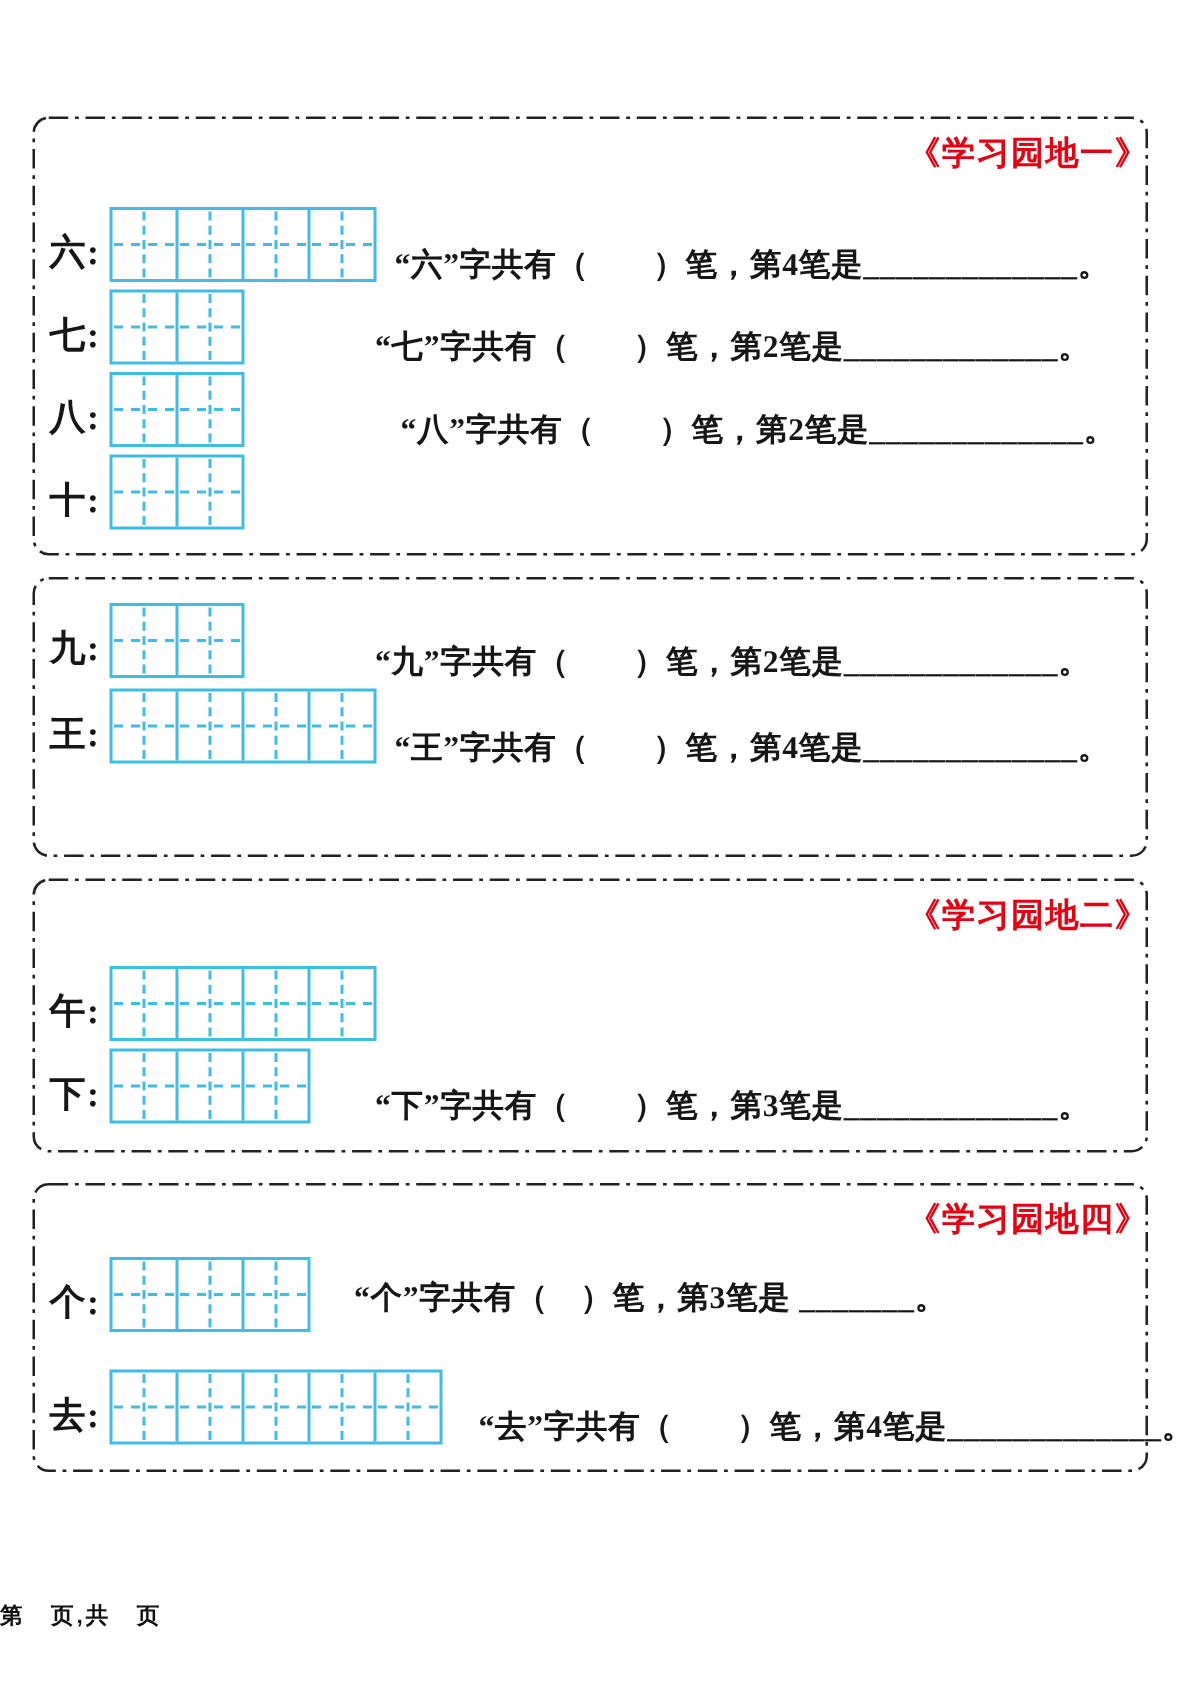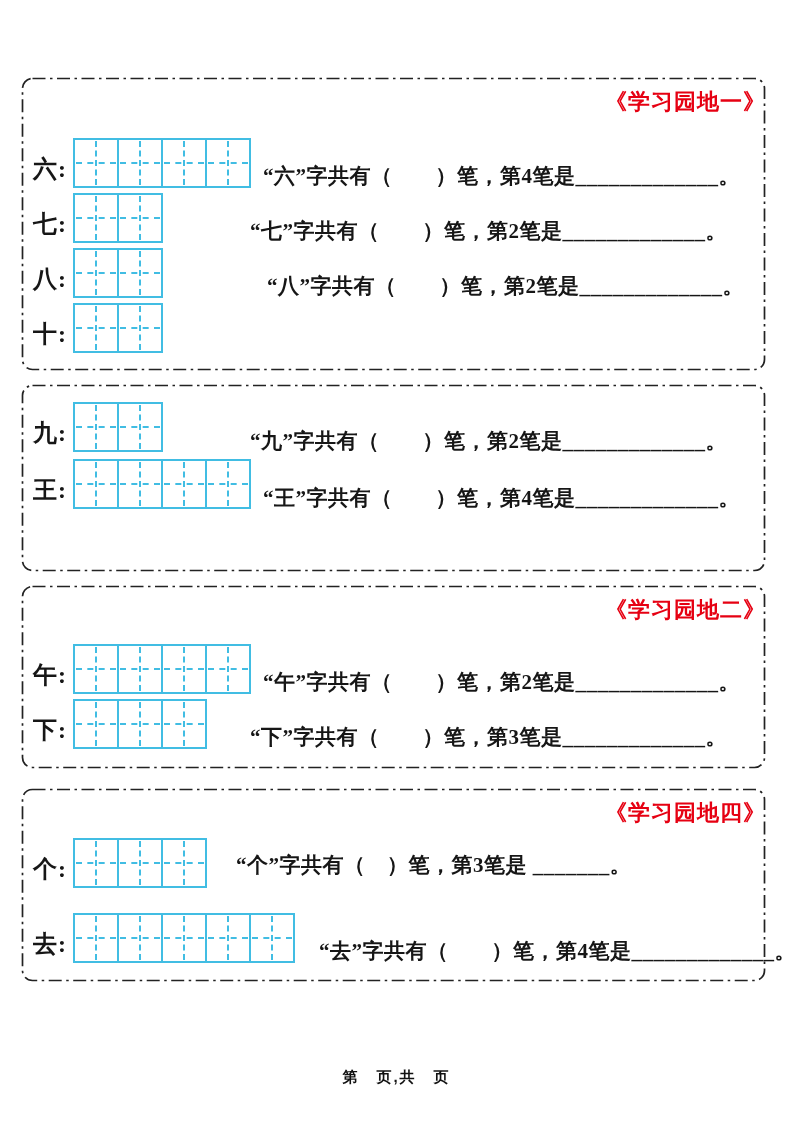--- a/index.html
+++ b/index.html
@@ -49,21 +49,21 @@
     content:"";position:absolute;left:1px;right:1px;top:50%;margin-top:-1px;
     border-top:2px dashed var(--grid);
   }
   .question{
     position:absolute;bottom:-2px;font-size:21px;line-height:1.2;white-space:nowrap;
     letter-spacing:.5px;
     font-weight:bold;
   }
   .s4 .row:first-child .question{bottom:9px;}
   .footer{
-    position:absolute;left:0;right:0;top:1068px;text-align:center;
+    position:absolute;left:0;right:0;top:1068px;
     font-family:"Liberation Sans","DejaVu Sans",sans-serif;
     font-weight:bold;font-size:15px;color:#111;letter-spacing:2px;
   }
 </style>
 </head>
 <body>
 
 <div class="page">
   <div id="sections-root">
   <div class="box s1">
@@ -145,21 +145,20 @@
     <div class="title">《学习园地二》</div>
     <div class="body">
   <div class="row">
     <span class="label">午:</span>
     <span class="grid">
               <span class="cell"></span>
               <span class="cell"></span>
               <span class="cell"></span>
               <span class="cell"></span>
             </span>
-    <span class="question" style="left: 242px;">“午”字共有（　　）笔，第2笔是_____________。</span>
   </div>
 
   <div class="row">
     <span class="label">下:</span>
     <span class="grid">
               <span class="cell"></span>
               <span class="cell"></span>
               <span class="cell"></span>
             </span>
     <span class="question" style="left: 229px;">“下”字共有（　　）笔，第3笔是_____________。</span>

